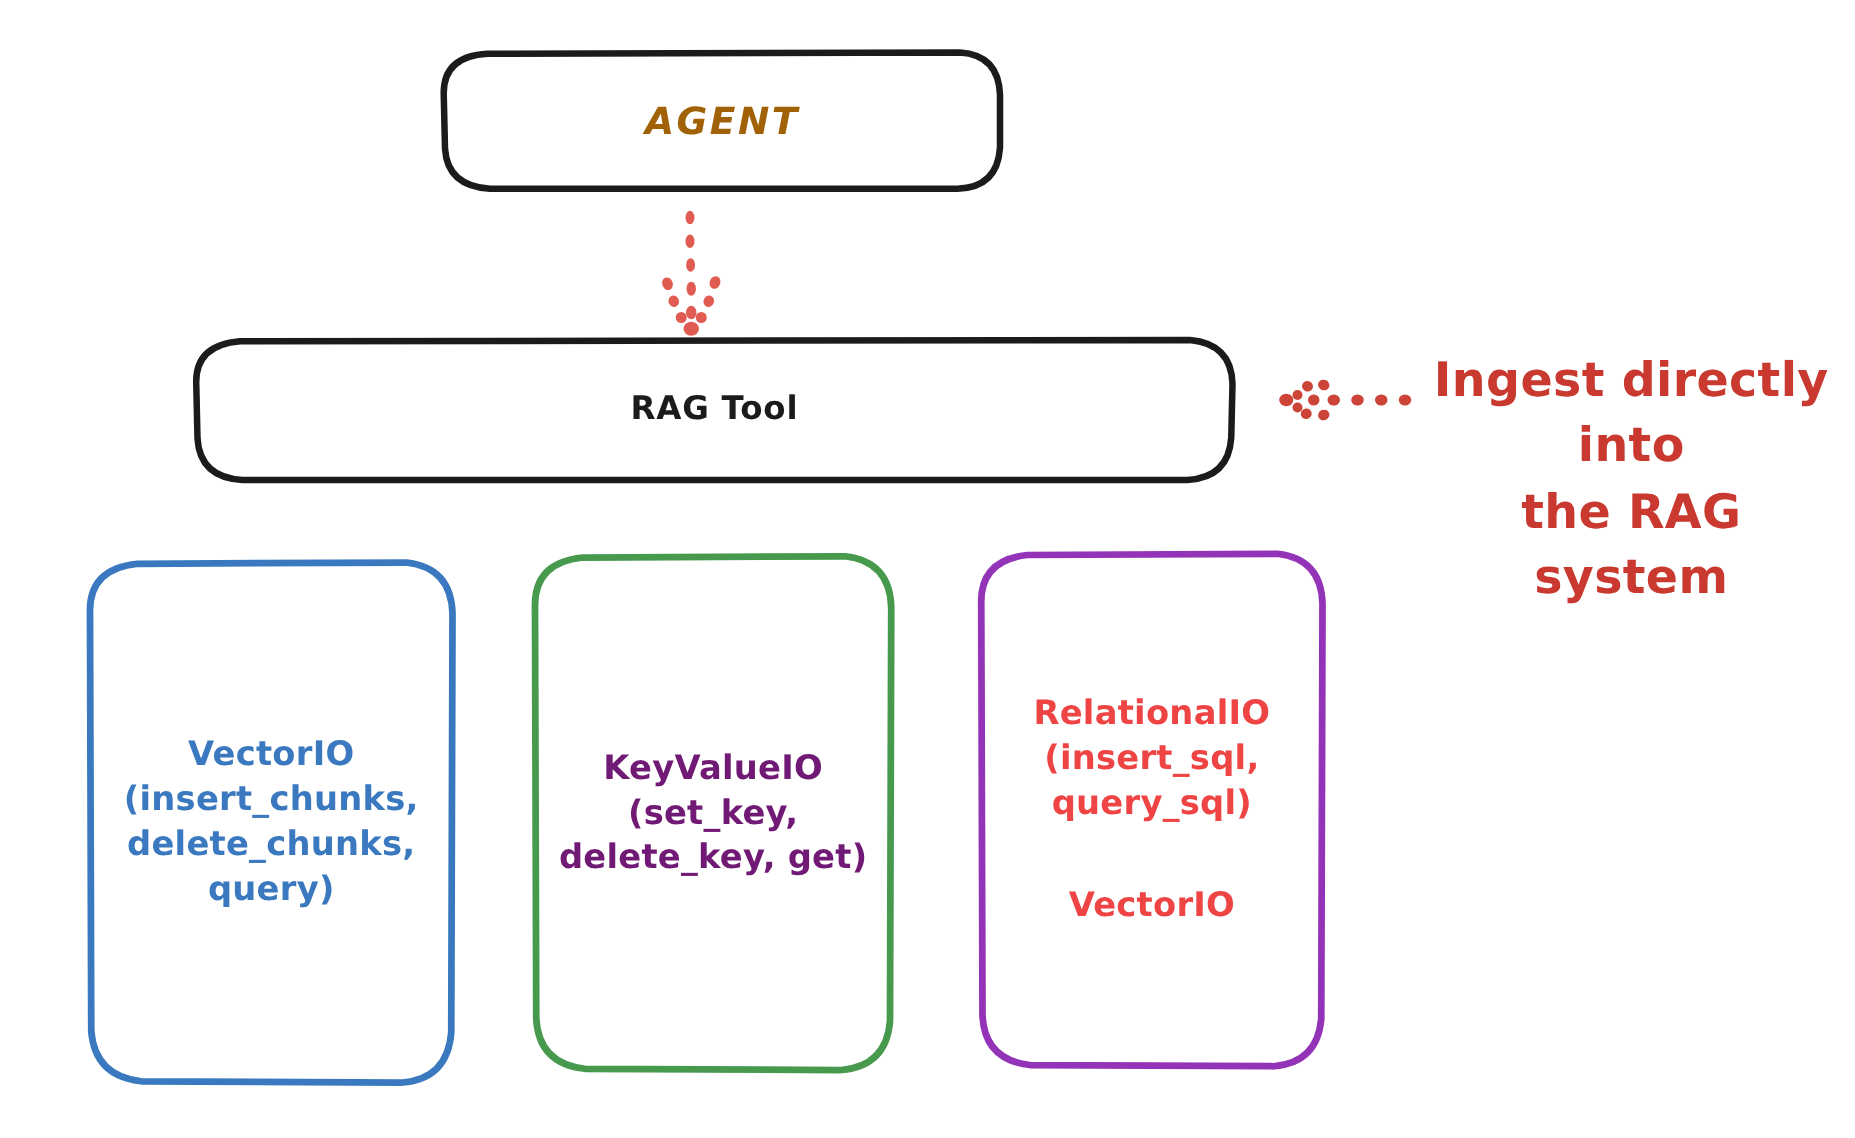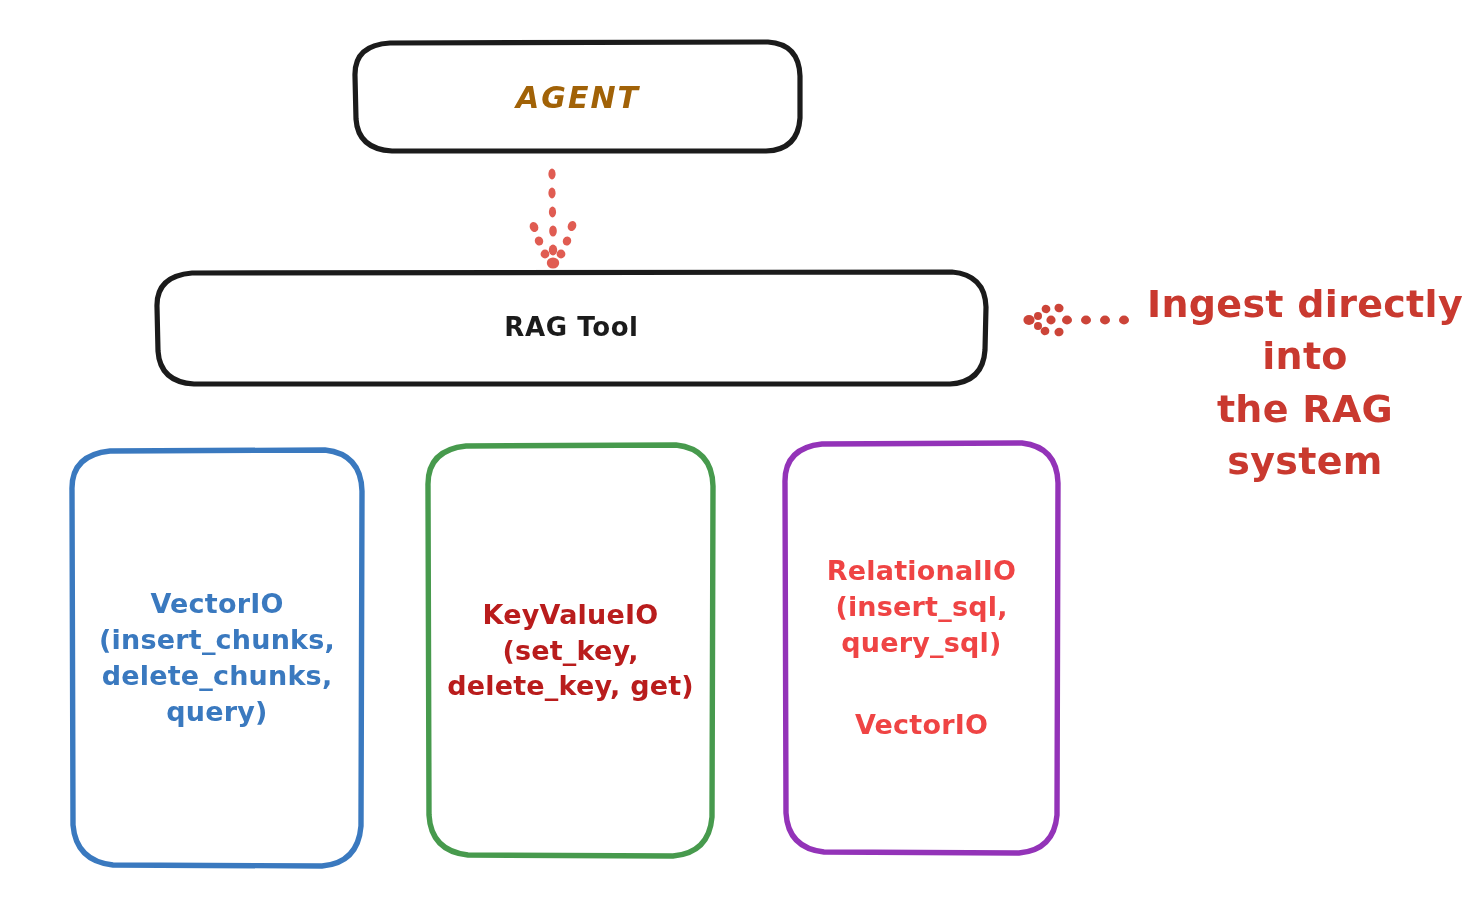--- a/index.html
+++ b/index.html
@@ -93,21 +93,21 @@
     top: 450px;
     width: 290px;
     height: 416px;
     color: #3a79bf;
   }
   #kv-label {
     left: 428px;
     top: 446px;
     width: 285px;
     height: 409px;
-    color: #b91c1c;
+    color: #701a75;
   }
   #rel-label {
     left: 785px;
     top: 443px;
     width: 273px;
     height: 410px;
     color: #ef4444;
   }
 </style>
 </head>

